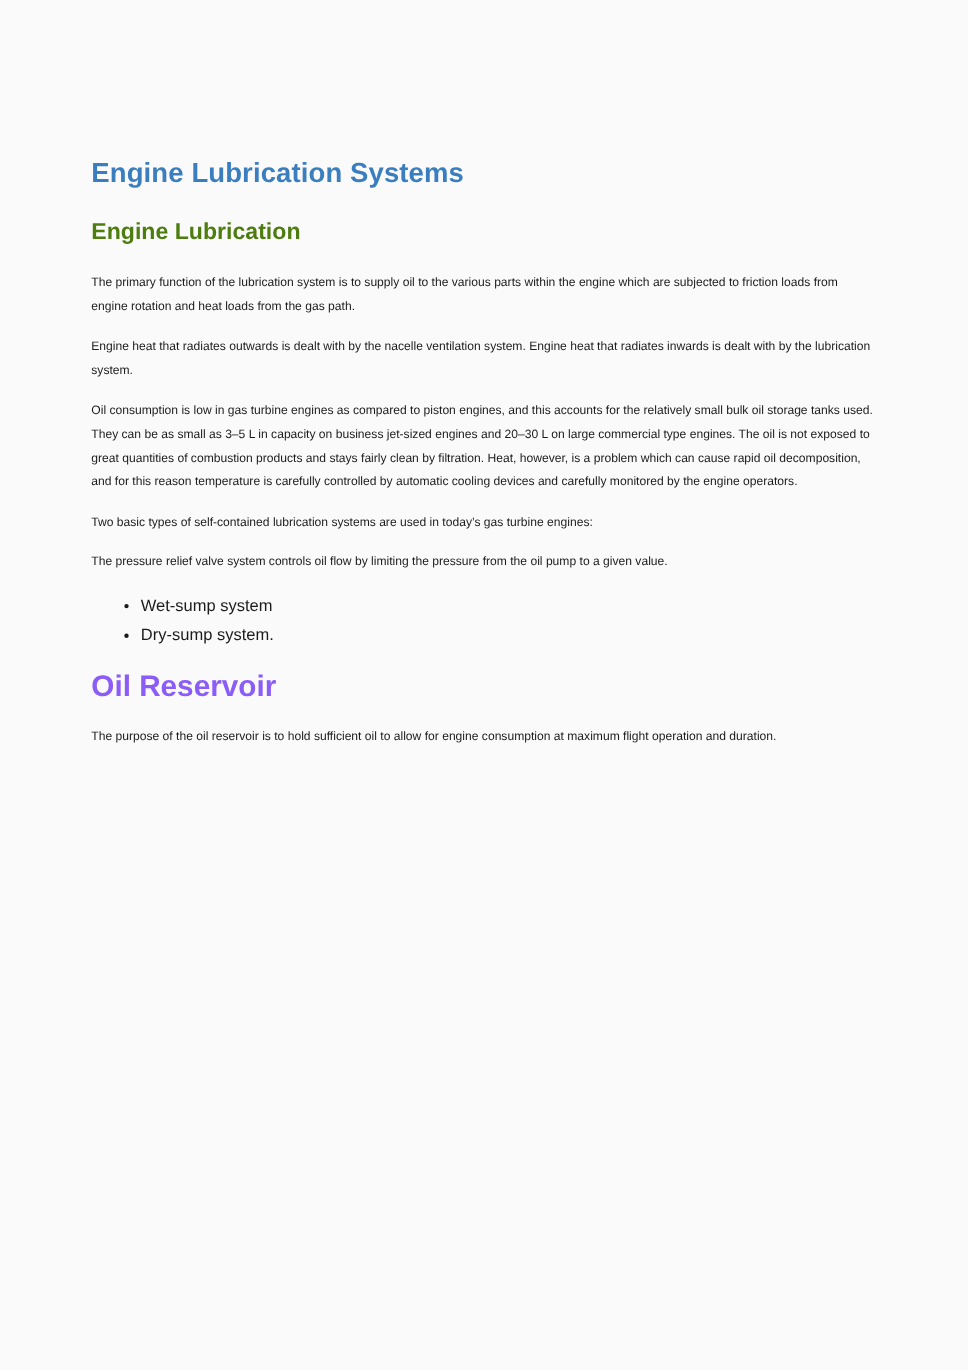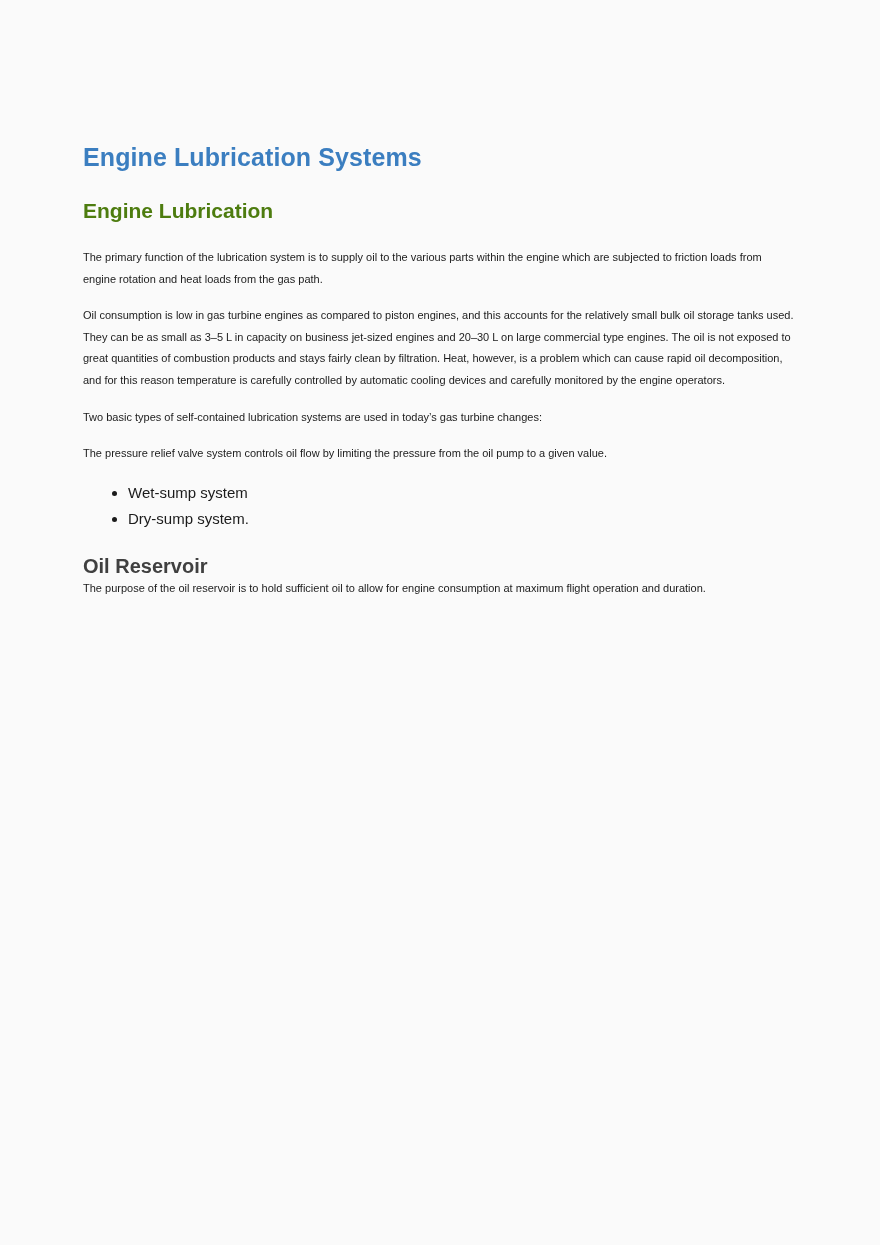--- a/index.html
+++ b/index.html
@@ -23,25 +23,25 @@
     letter-spacing: 0.1px;
   }
   h2.section-title {
     font-size: 21px;
     line-height: 25px;
     font-weight: 700;
     color: #4d7c0f;
     margin: 0 0 24px 0;
   }
   h3.subsection-title {
-    font-size: 20px;
+    font-size: 27px;
     line-height: 24px;
     font-weight: 700;
-    color: #404040;
-    margin: 24px 0 0 0;
+    color: #8b5cf6;
+    margin: 24px 0 24px 0;
   }
   p.body-para {
     font-size: 11px;
     line-height: 21.6px;
     margin: 0 0 15px 0;
     color: #1b1b1b;
   }
   ul.bullet-list {
     margin: 17px 0 18px 0;
     padding-left: 45px;
@@ -58,25 +58,26 @@
 <body>
 
 <div class="doc">
 
   <h1 class="doc-title">Engine Lubrication Systems</h1>
 
   <h2 class="section-title">Engine Lubrication</h2>
 
   <p class="body-para">The primary function of the lubrication system is to supply oil to the various parts within the engine which are subjected to friction loads from engine rotation and heat loads from the gas path.</p>
 
+  <p class="body-para">Engine heat that radiates outwards is dealt with by the nacelle ventilation system. Engine heat that radiates inwards is dealt with by the lubrication system.</p>
 
 
   <p class="body-para">Oil consumption is low in gas turbine engines as compared to piston engines, and this accounts for the relatively small bulk oil storage tanks used. They can be as small as 3–5 L in capacity on business jet-sized engines and 20–30 L on large commercial type engines. The oil is not exposed to great quantities of combustion products and stays fairly clean by filtration. Heat, however, is a problem which can cause rapid oil decomposition, and for this reason temperature is carefully controlled by automatic cooling devices and carefully monitored by the engine operators.</p>
 
-  <p class="body-para">Two basic types of self-contained lubrication systems are used in today’s gas turbine changes:</p>
+  <p class="body-para">Two basic types of self-contained lubrication systems are used in today’s gas turbine engines:</p>
 
 
   <p class="body-para">The pressure relief valve system controls oil flow by limiting the pressure from the oil pump to a given value.</p>
 
 
 
   <ul class="bullet-list">
     <li>Wet-sump system</li>
     <li>Dry-sump system.</li>
   </ul>

